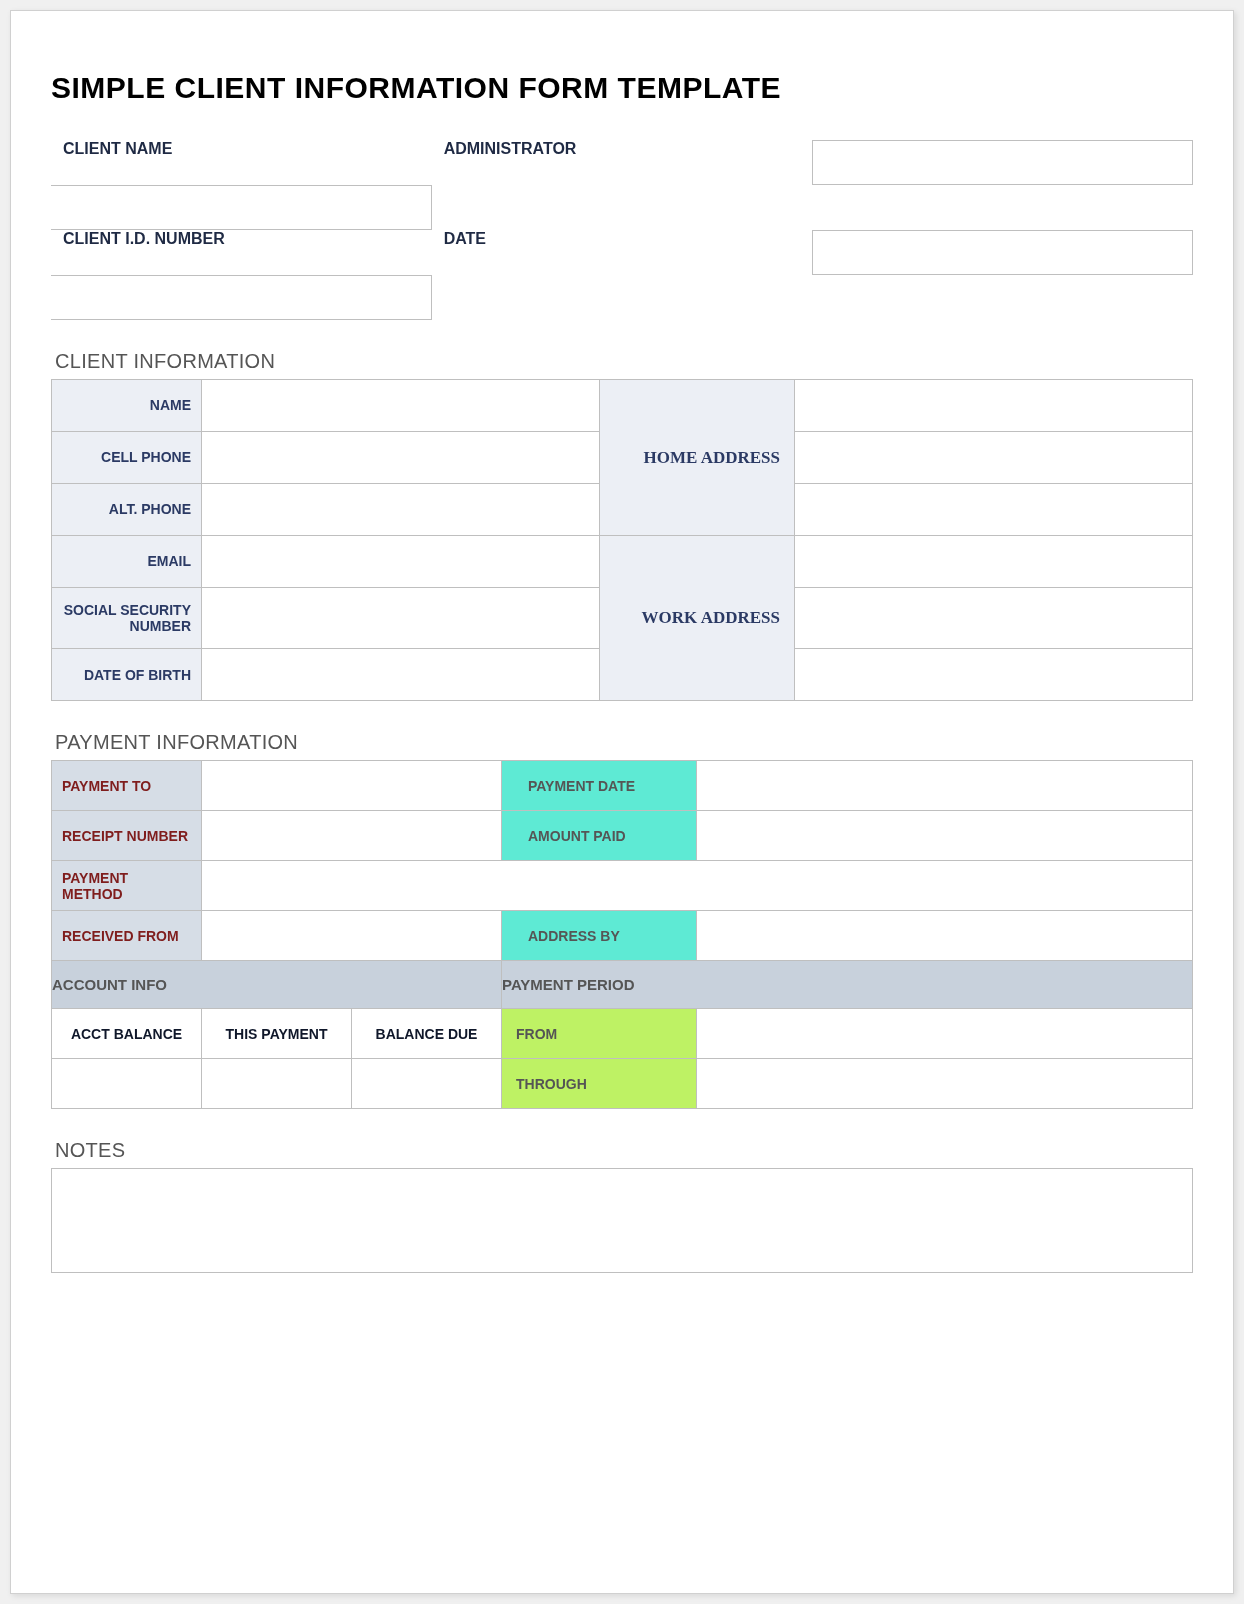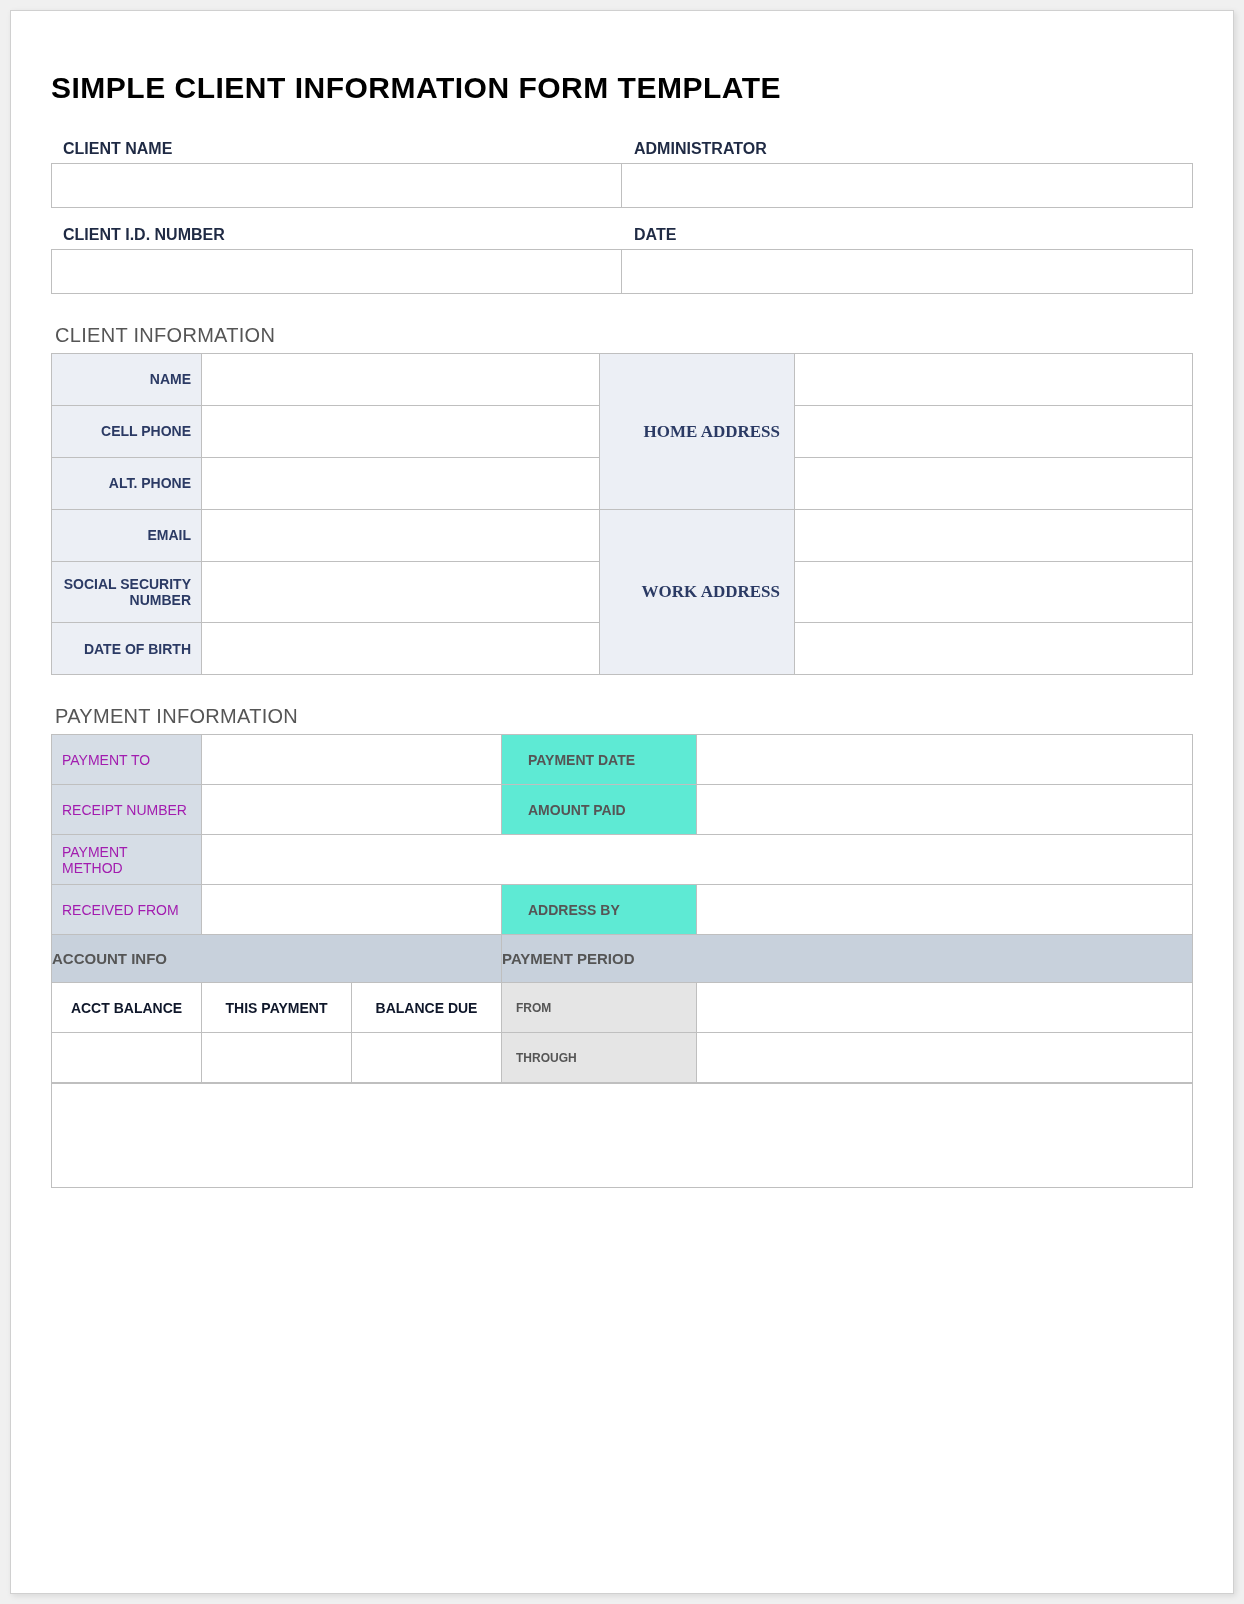--- a/index.html
+++ b/index.html
@@ -17,21 +17,21 @@
   .title {
     font-size: 30px;
     font-weight: bold;
     color: #000000;
     letter-spacing: 0.5px;
     margin-bottom: 35px;
   }
   
   .top-grid {
     display: grid;
-    grid-template-columns: 1fr 1fr;
+    grid-template-columns: 1fr 1fr 1fr;
     gap: 0;
   }
   .top-cell { padding: 0; }
   .top-label {
     font-size: 16px;
     font-weight: bold;
     color: #1f2a44;
     padding: 0 0 5px 12px;
   }
   .top-input {
@@ -72,22 +72,22 @@
     text-align: right;
     padding: 6px 14px;
     font-family: Liberation Serif, serif;
   }
   
   .pi { table-layout: fixed; }
   .pi td { height: 50px; }
   .pi .lab-l {
     width: 150px;
     background: #d6dde6;
-    color: #a21caf;
-    font-weight: normal;
+    color: #7f1d1d;
+    font-weight: bold;
     font-size: 14px;
     text-align: left;
     padding: 6px 10px;
     line-height: 1.15;
     margin-top: 44px;
   }
   .pi .lab-r {
     background: #5eead4;
     color: #555;
     font-weight: bold;
@@ -106,24 +106,24 @@
   }
   .pi .subhdr {
     background: #fff;
     color: #0f172a;
     font-weight: bold;
     font-size: 14px;
     text-align: center;
     height: 48px;
   }
   .pi .sublab {
-    background: #e5e5e5;
-    color: #555;
-    font-weight: bold;
-    font-size: 12px;
+    background: #bef264;
+    color: #555;
+    font-weight: bold;
+    font-size: 14px;
     text-align: left;
     padding: 6px 14px;
   }
   .notes-box {
     width: 100%;
     height: 105px;
     border: 1px solid #bfbfbf;
     background: #fff;
   }
 </style>
@@ -253,15 +253,16 @@
     <tr>
       <td class="val"></td>
       <td class="val"></td>
       <td class="val"></td>
       <td class="sublab">THROUGH</td>
       <td class="val"></td>
     </tr>
   </tbody>
     </table>
 
+  <div class="section-heading">NOTES</div>
   <div class="notes-box"></div>
 
 </div>
 
 </body></html>

